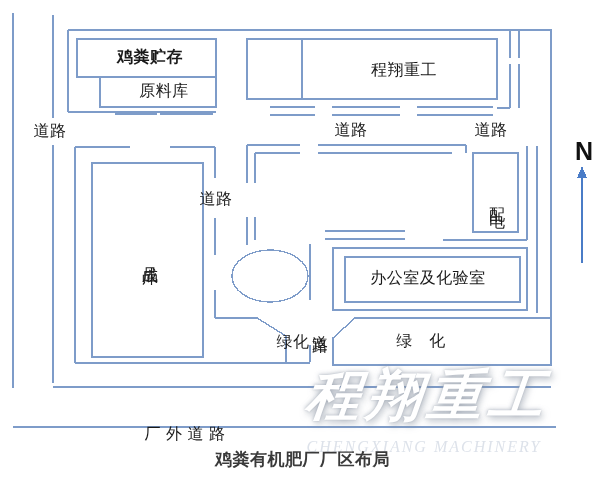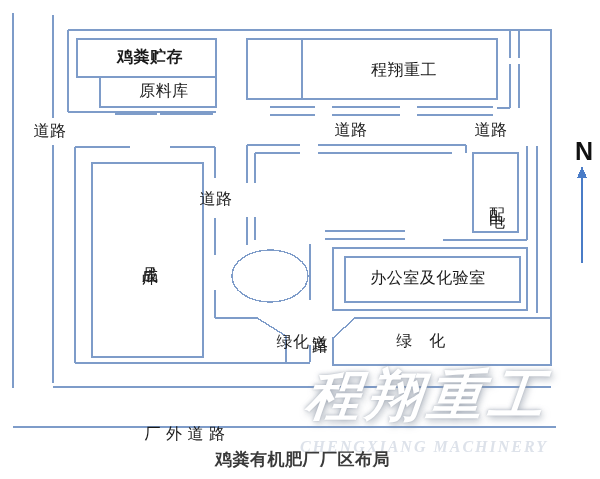--- a/index.html
+++ b/index.html
@@ -35,21 +35,21 @@
     font-size:55px;font-weight:bold;font-style:italic;
     color:#ffffff;letter-spacing:6px;white-space:pre;
     text-shadow:2px 3px 7px rgba(130,140,155,.6),
                 -1px -1px 4px rgba(160,170,185,.4),
                 0 0 2px rgba(150,158,170,.5);
   }
   .wm-en{
     position:absolute;left:424px;top:447px;z-index:2;
     transform:translate(-50%,-50%);
     font-family:"Liberation Serif","DejaVu Serif",serif;
-    font-style:italic;font-weight:bold;font-size:16px;
+    font-style:italic;font-weight:normal;font-size:16px;
     color:#dde2ea;letter-spacing:2px;white-space:pre;
   }
 </style>
 </head>
 <body>
 
 <div class="stage">
 
   <svg width="600" height="479" viewBox="0 0 600 479" fill="none" stroke="#7E9CC9" stroke-width="1.4" shape-rendering="crispEdges">
 

